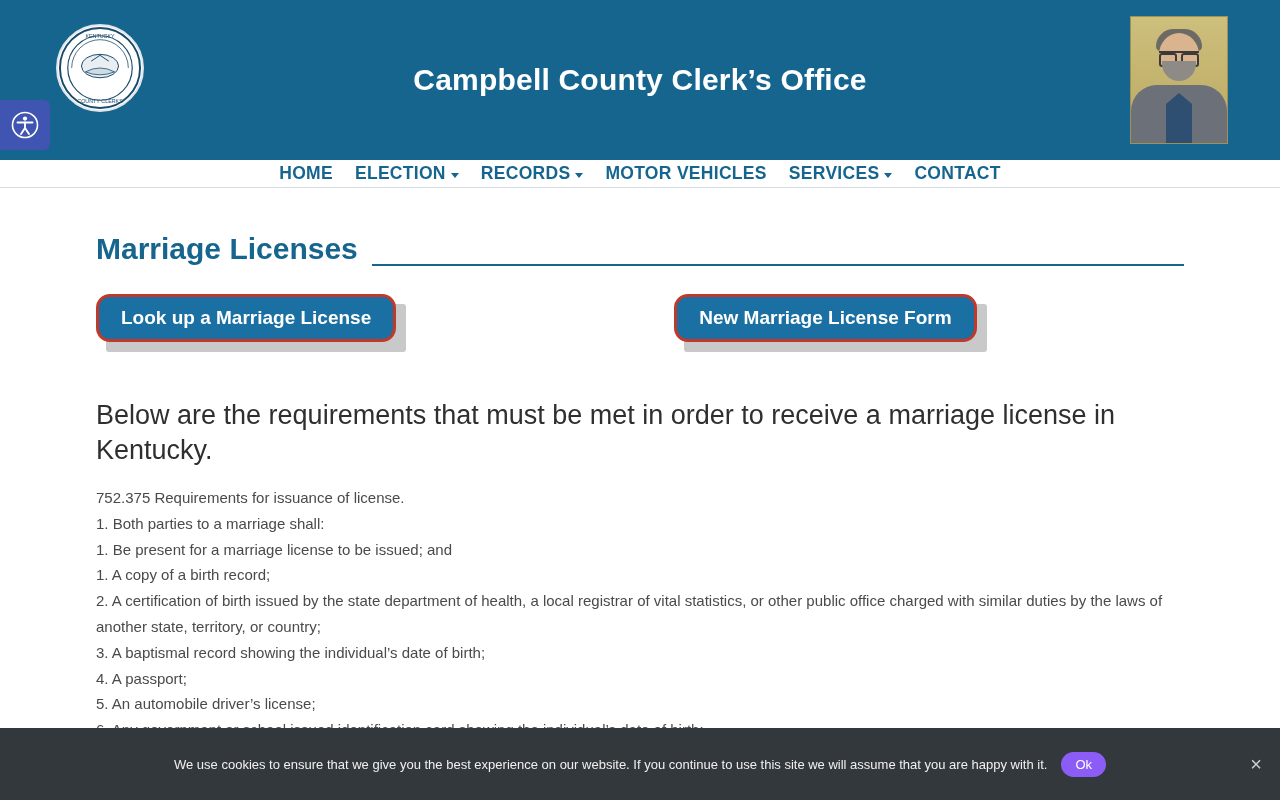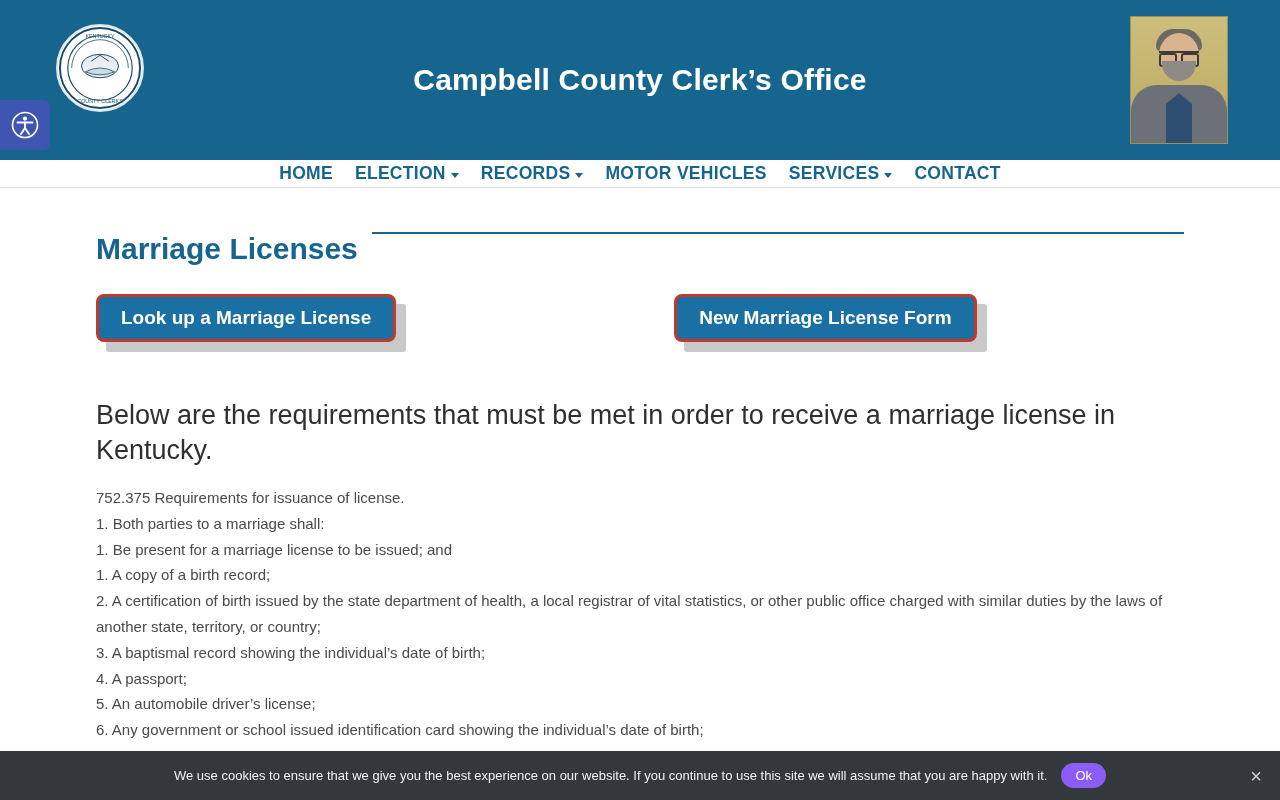--- a/index.html
+++ b/index.html
@@ -174,21 +174,21 @@
     margin-top: 3px;
   }
 
   
   .content {
     padding: 0 96px;
     position: relative;
   }
   .page-title-row {
     display: flex;
-    align-items: flex-start;
+    align-items: flex-end;
     gap: 14px;
     margin-top: 44px;
   }
   .page-title {
     color: #15658f;
     font-size: 30px;
     font-weight: bold;
     white-space: nowrap;
   }
   .title-rule {
@@ -220,21 +220,21 @@
     display: inline-flex;
     align-items: center;
     justify-content: center;
     height: 48px;
     padding: 0 22px;
     background: #1a6fa3;
     color: #ffffff;
     font-size: 19px;
     font-weight: bold;
     border: 3px solid #c0392b;
-    border-radius: 8px;
+    border-radius: 14px;
     cursor: pointer;
     white-space: nowrap;
   }
 
   .lead {
     margin-top: 46px;
     color: #2f2f2f;
     font-size: 27px;
     line-height: 1.28;
     font-weight: normal;
@@ -250,21 +250,21 @@
   .ind1 { margin-left: 36px; }
   .ind2 { margin-left: 72px; }
   .para { margin: 0; }
 
   
   .cookie-bar {
     position: absolute;
     left: 0;
     bottom: 0;
     width: 1280px;
-    height: 49px;
+    height: 72px;
     background: #33383d;
     display: flex;
     align-items: center;
     justify-content: center;
     gap: 14px;
     z-index: 40;
   }
   .cookie-text {
     color: #f0f0f0;
     font-size: 13px;

